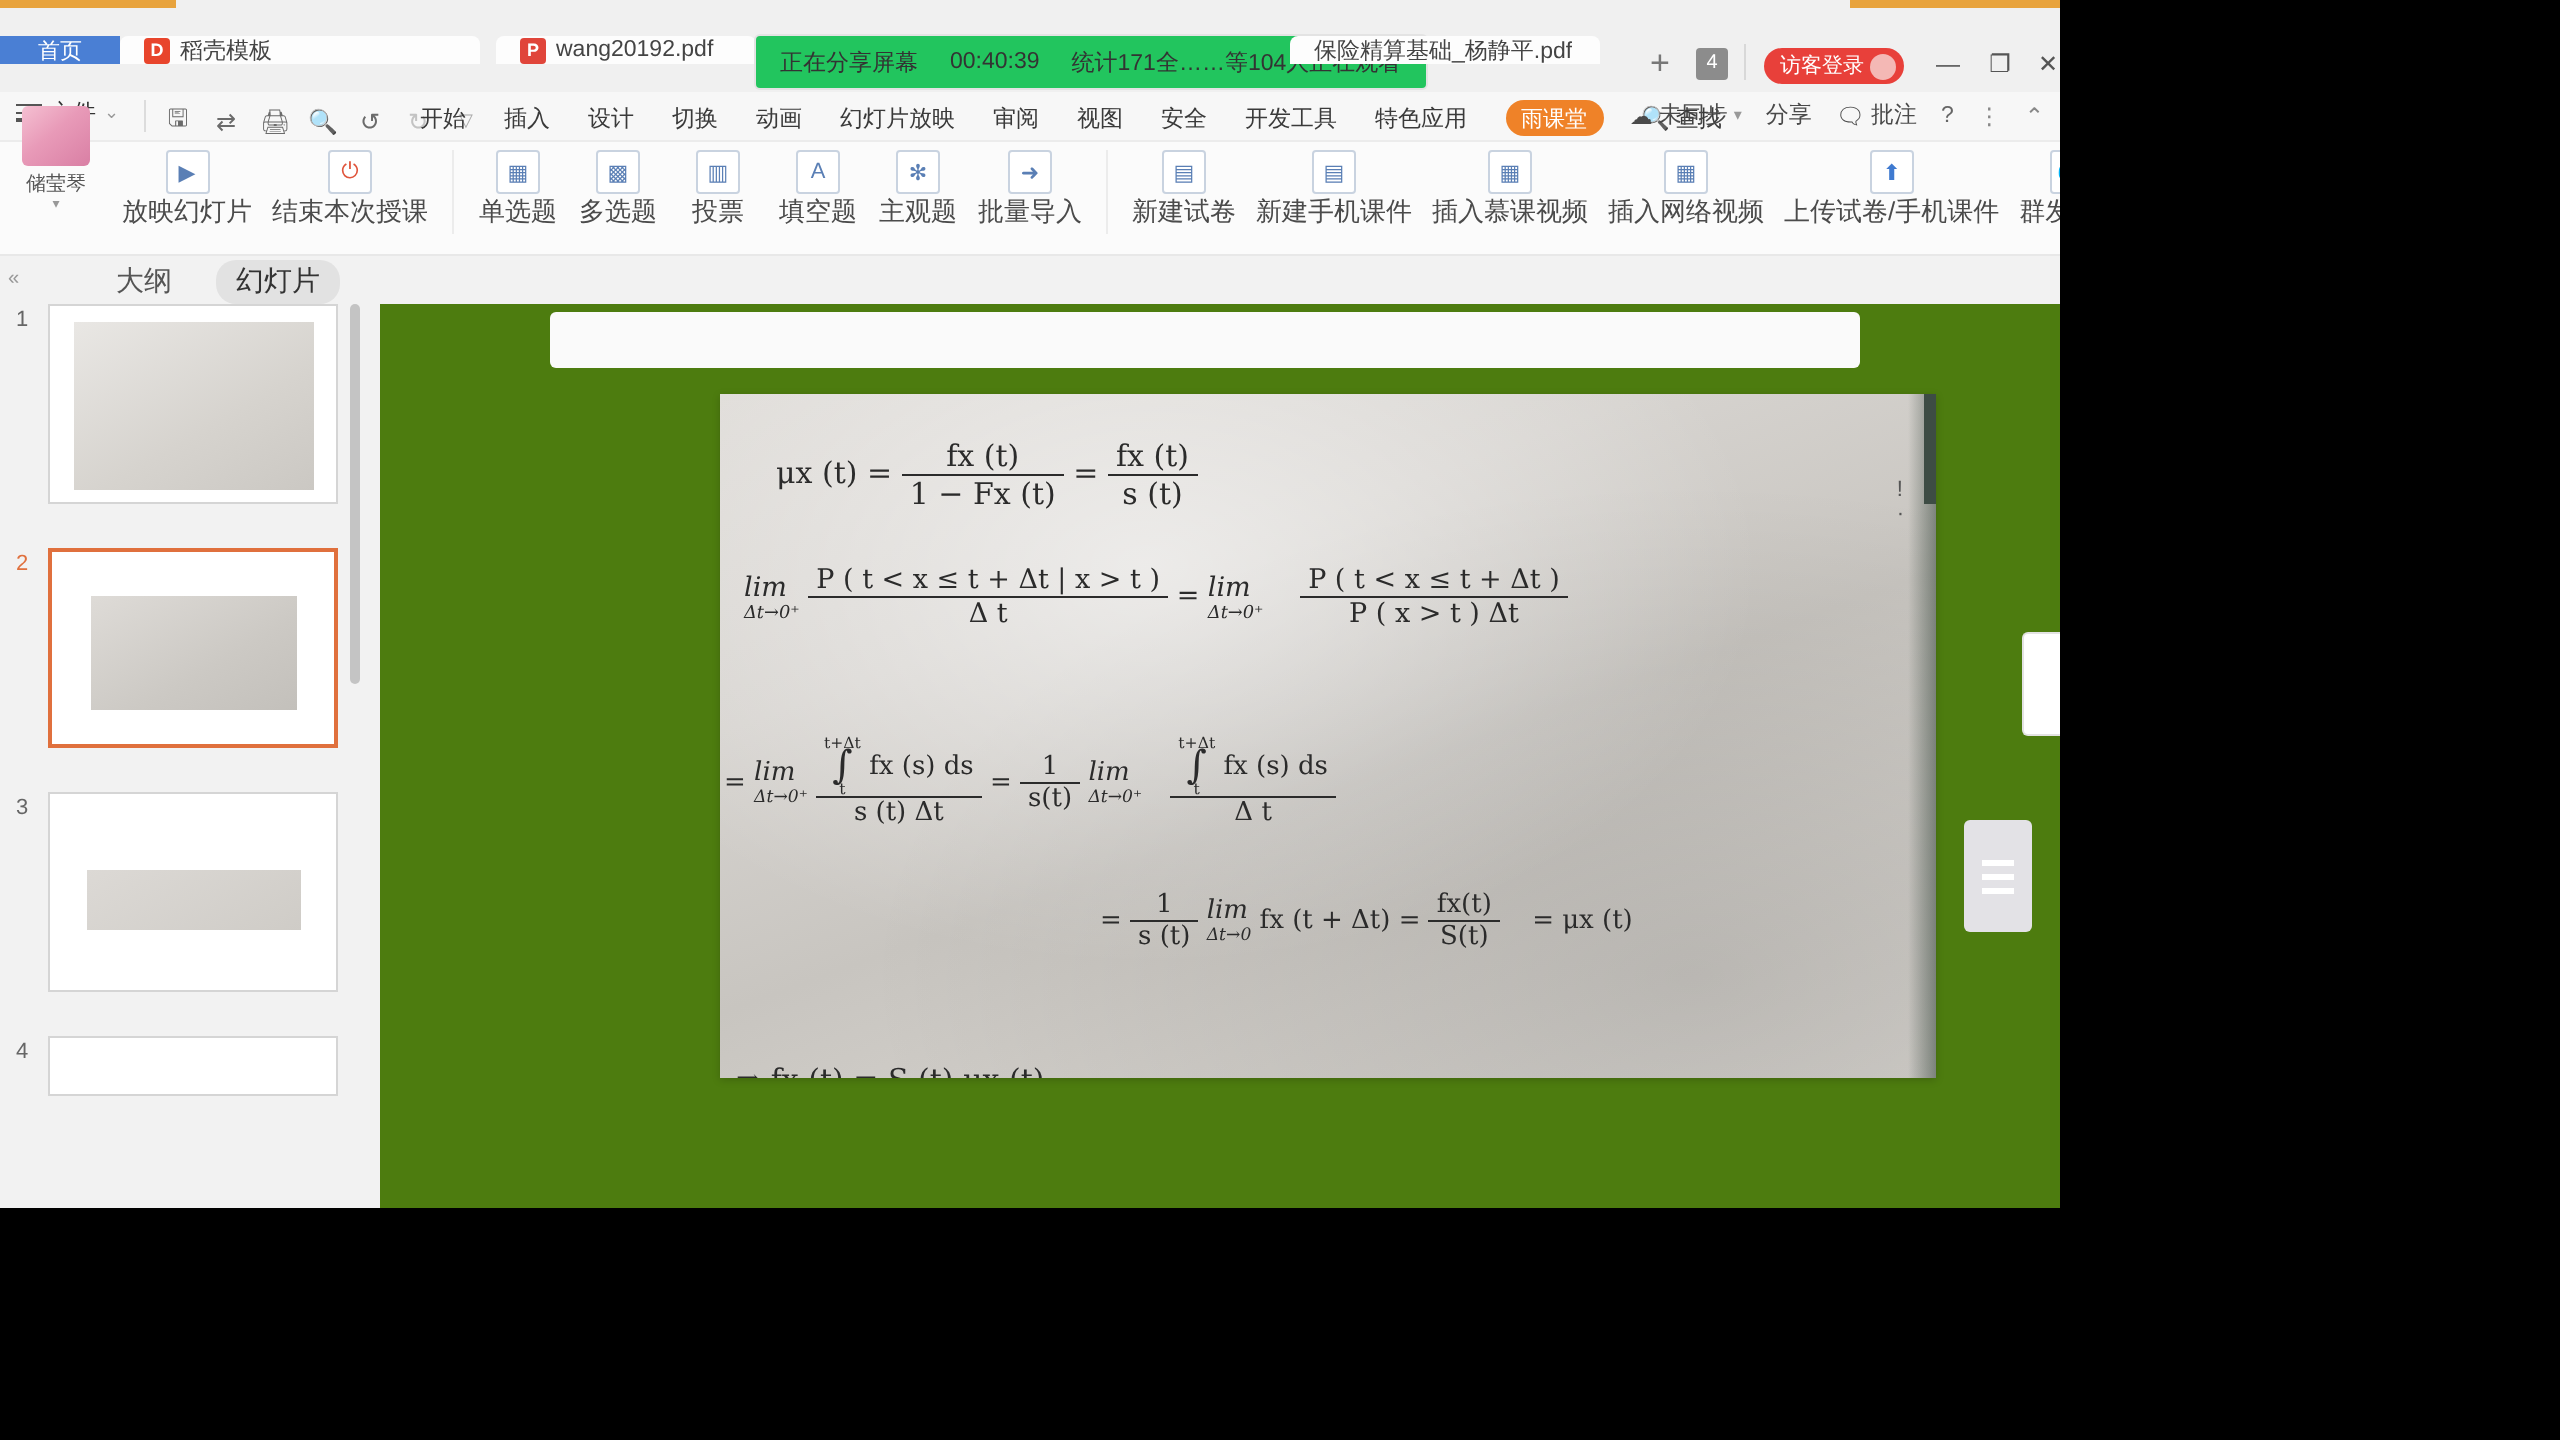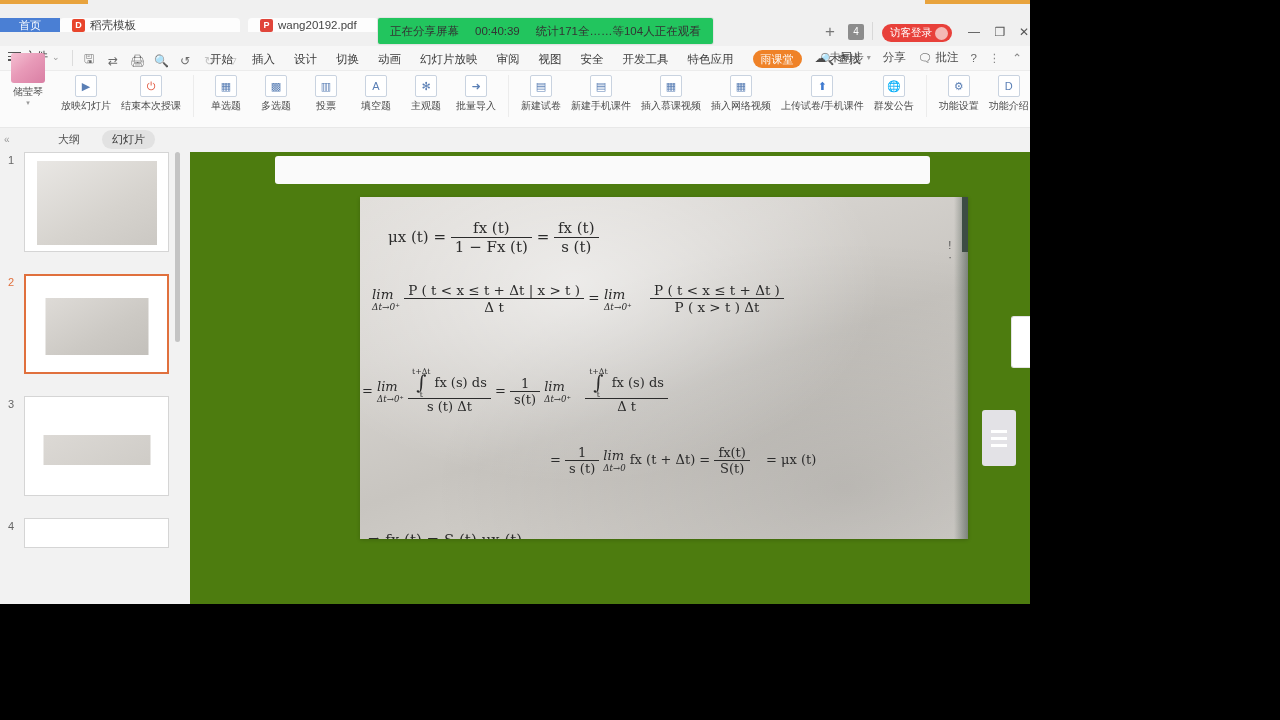--- a/index.html
+++ b/index.html
@@ -100,31 +100,31 @@
   .rb-user{position:absolute;left:4px;top:-18px;width:48px;text-align:center;}
   .rb-ava{width:34px;height:30px;margin:0 auto;border-radius:3px;
     background:linear-gradient(140deg,#f5c0d2 0%,#e89ab8 45%,#d97fa4 100%);}
   .rb-uname{font-size:10px;color:#555;margin-top:2px;white-space:nowrap;}
   .rb-ucaret{font-size:7px;color:#999;line-height:7px;}
   .rb-items{position:absolute;left:56px;top:4px;display:flex;align-items:flex-start;}
   .rb-i{width:auto;min-width:40px;padding:0 5px;text-align:center;cursor:pointer;}
   .rb-glyph{width:22px;height:22px;margin:0 auto 3px;border:1px solid #c9d3e0;border-radius:2px;
     background:#fff;position:relative;display:flex;align-items:center;justify-content:center;
     font-size:11px;color:#5a7fb5;box-sizing:border-box;}
-  .rb-label{font-size:10px;color:#4b4b4b;white-space:nowrap;line-height:12px;}
+  .rb-label{font-size:13px;color:#4b4b4b;white-space:nowrap;line-height:12px;}
   .rb-group-sep{width:1px;height:42px;background:#ececec;margin:0 7px;align-self:center;}
 
   
   .wbody{position:relative;height:100%;background:#f2f2f2;}
 
   
   .thumbpanel{position:absolute;left:0;top:136px;width:190px;bottom:22px;background:#f2f2f2;}
   .tp-collapse{position:absolute;left:4px;top:6px;font-size:10px;color:#999;}
   .tp-tabs{position:absolute;left:48px;top:2px;display:flex;align-items:center;gap:12px;}
-  .tp-tab{font-size:11px;color:#555;padding:2px 10px;border-radius:10px;}
+  .tp-tab{font-size:14px;color:#555;padding:2px 10px;border-radius:10px;}
   .tp-tab.active{background:#e2e2e2;color:#333;}
   .tp-list{position:absolute;left:0;top:22px;right:0;bottom:0;overflow:hidden;}
   .thumb-row{position:relative;height:122px;}
   .thumb-num{position:absolute;left:8px;top:4px;font-size:11px;color:#666;}
   .thumb-box{position:absolute;left:24px;top:2px;width:145px;height:100px;background:#fff;
     border:1px solid #d5d5d5;box-sizing:border-box;}
   .thumb-row.sel .thumb-box{border:2px solid #e0703d;}
   .thumb-row.sel .thumb-num{color:#e0703d;}
   .thumb-img{position:absolute;left:50%;transform:translateX(-50%);background:#c9c6c2;}
   .tp-scroll{position:absolute;right:10px;top:24px;width:5px;height:190px;background:#c4c4c4;border-radius:3px;}
@@ -191,20 +191,23 @@
         <span class="tab-ico ico-pdf">P</span>
         <span class="tab-label">wang20192.pdf</span>
       </div>
 
       <div class="share-pill">
         <span>正在分享屏幕</span>
         <span class="share-time">00:40:39</span>
         <span class="share-stat">统计171全……等104人正在观看</span>
       </div>
 
+      <div class="tab t4">
+        <span class="tab-label">保险精算基础_杨静平.pdf</span>
+      </div>
 
       <div class="tab-plus">+</div>
       <div class="tab-count">4</div>
       <div class="tab-sep"></div>
       <div class="guest">
         <span>访客登录</span>
         <span class="guest-av"></span>
       </div>
       <div class="wbtn min">—</div>
       <div class="wbtn max">❐</div>

